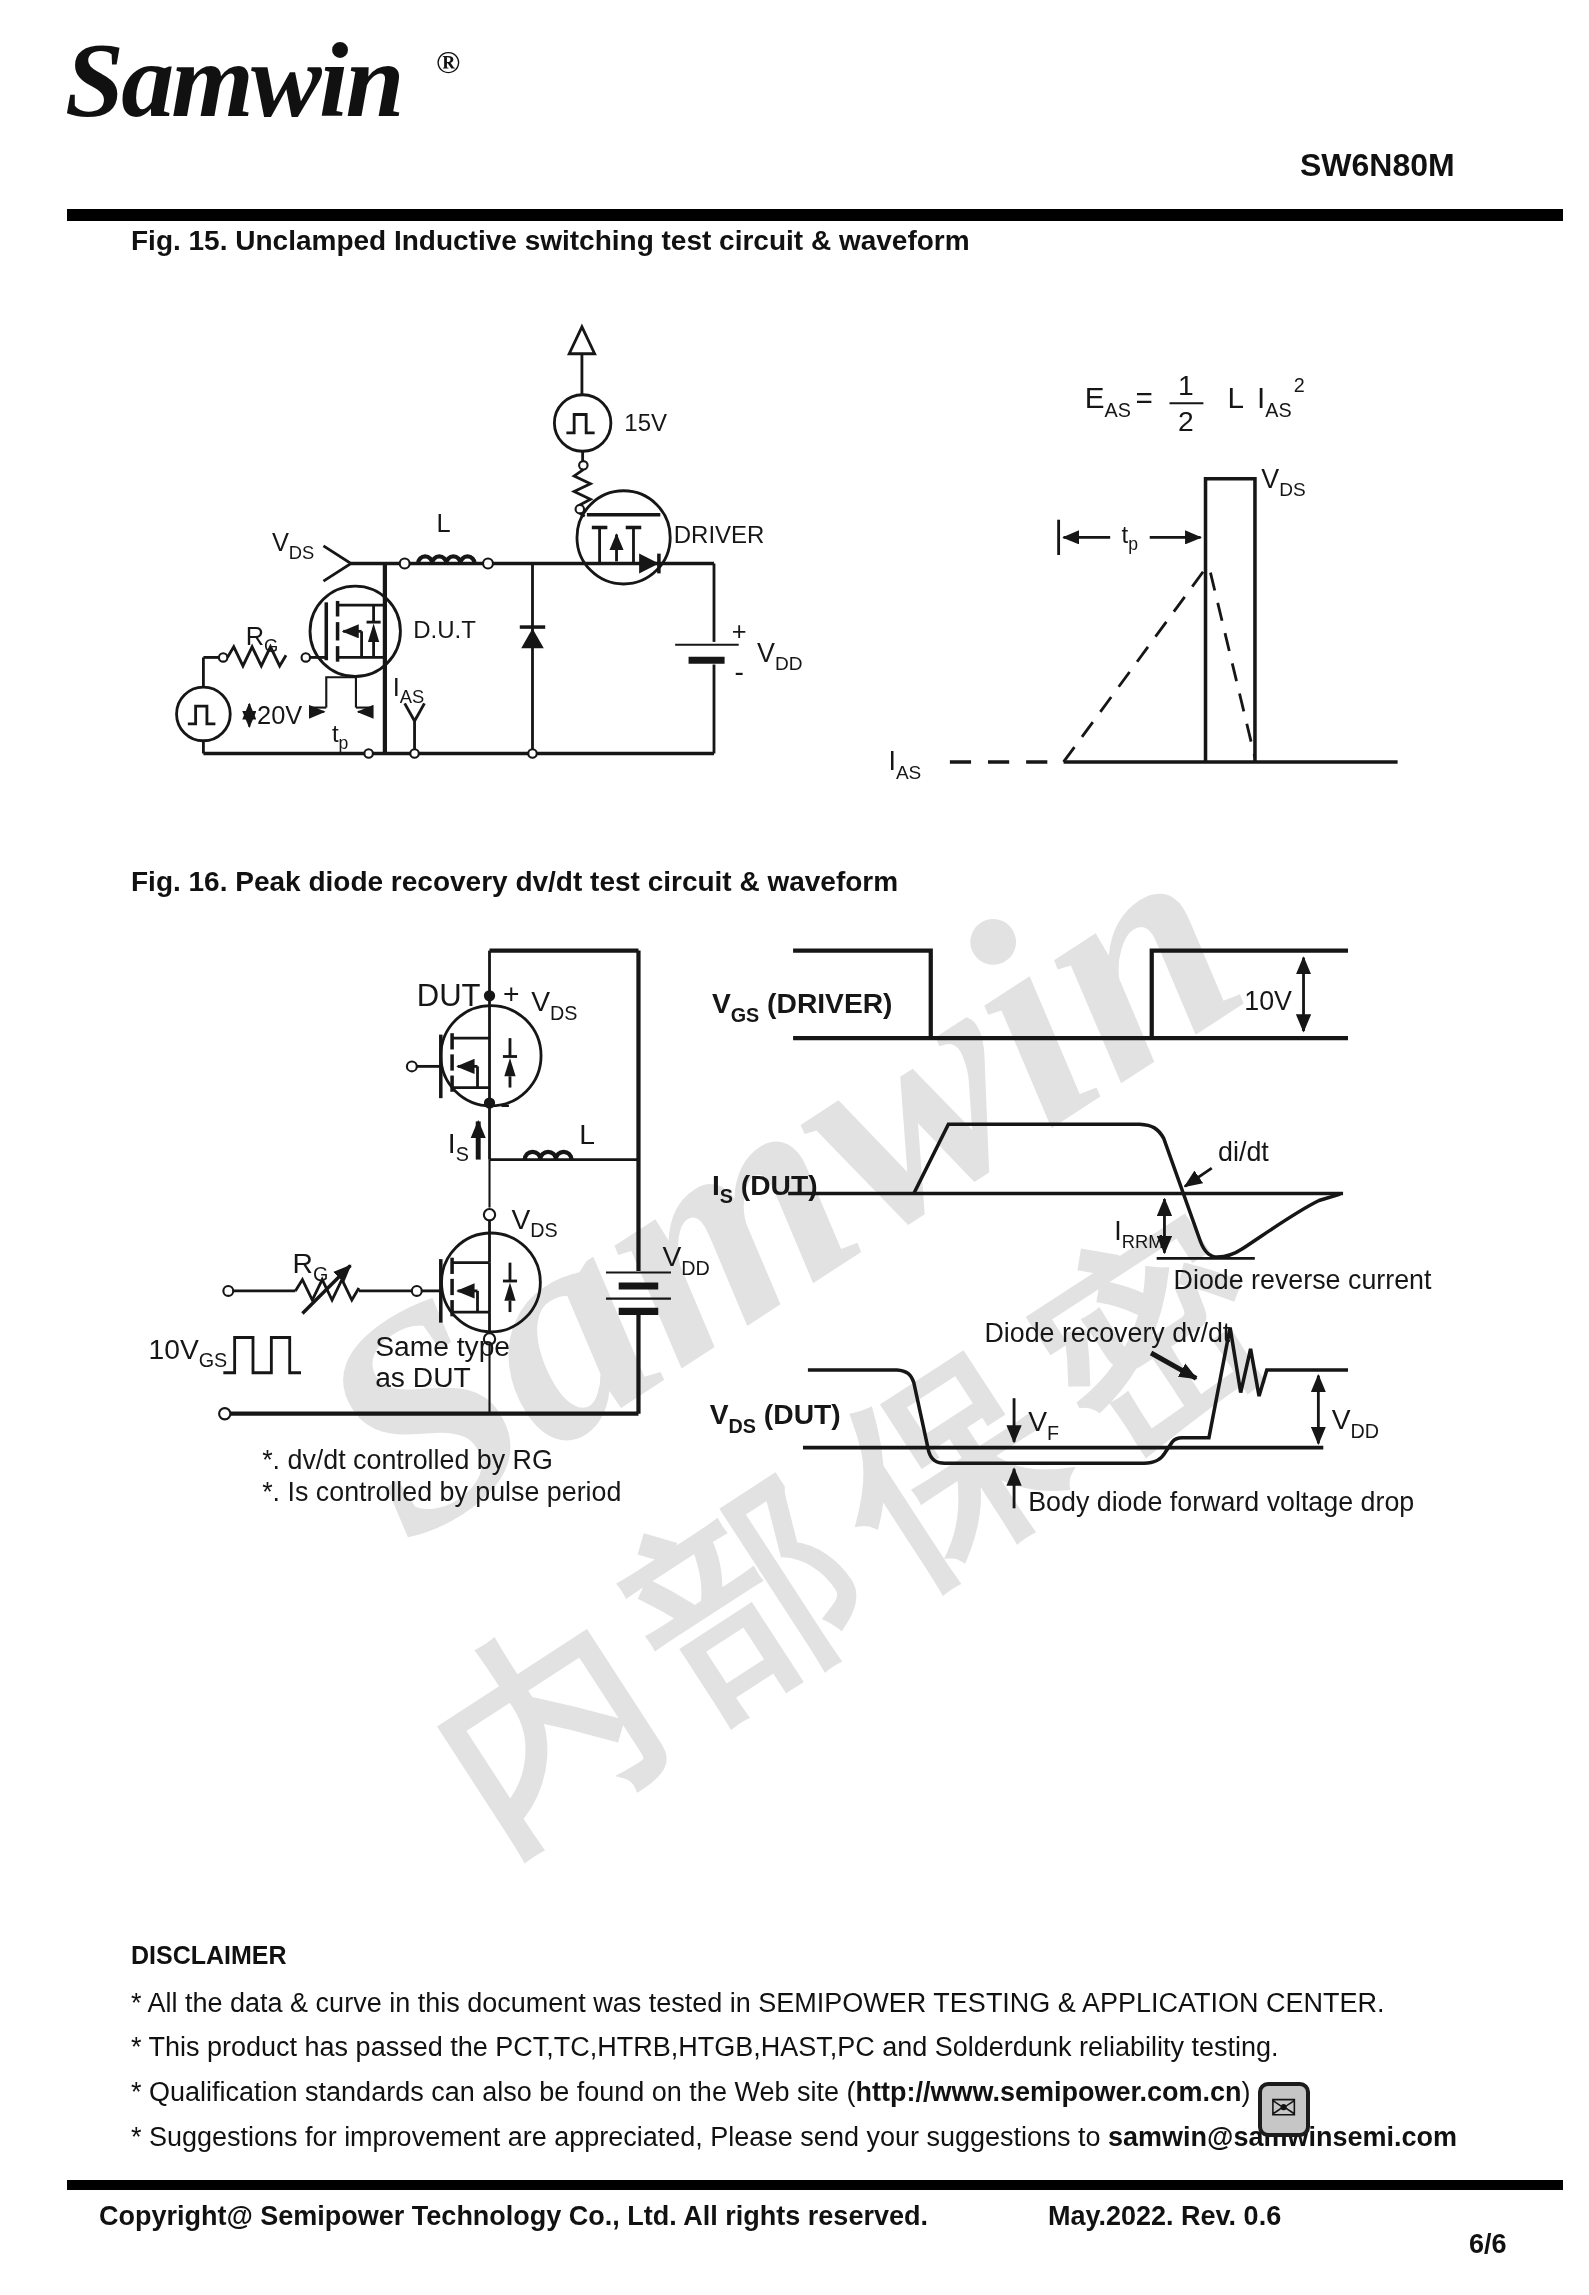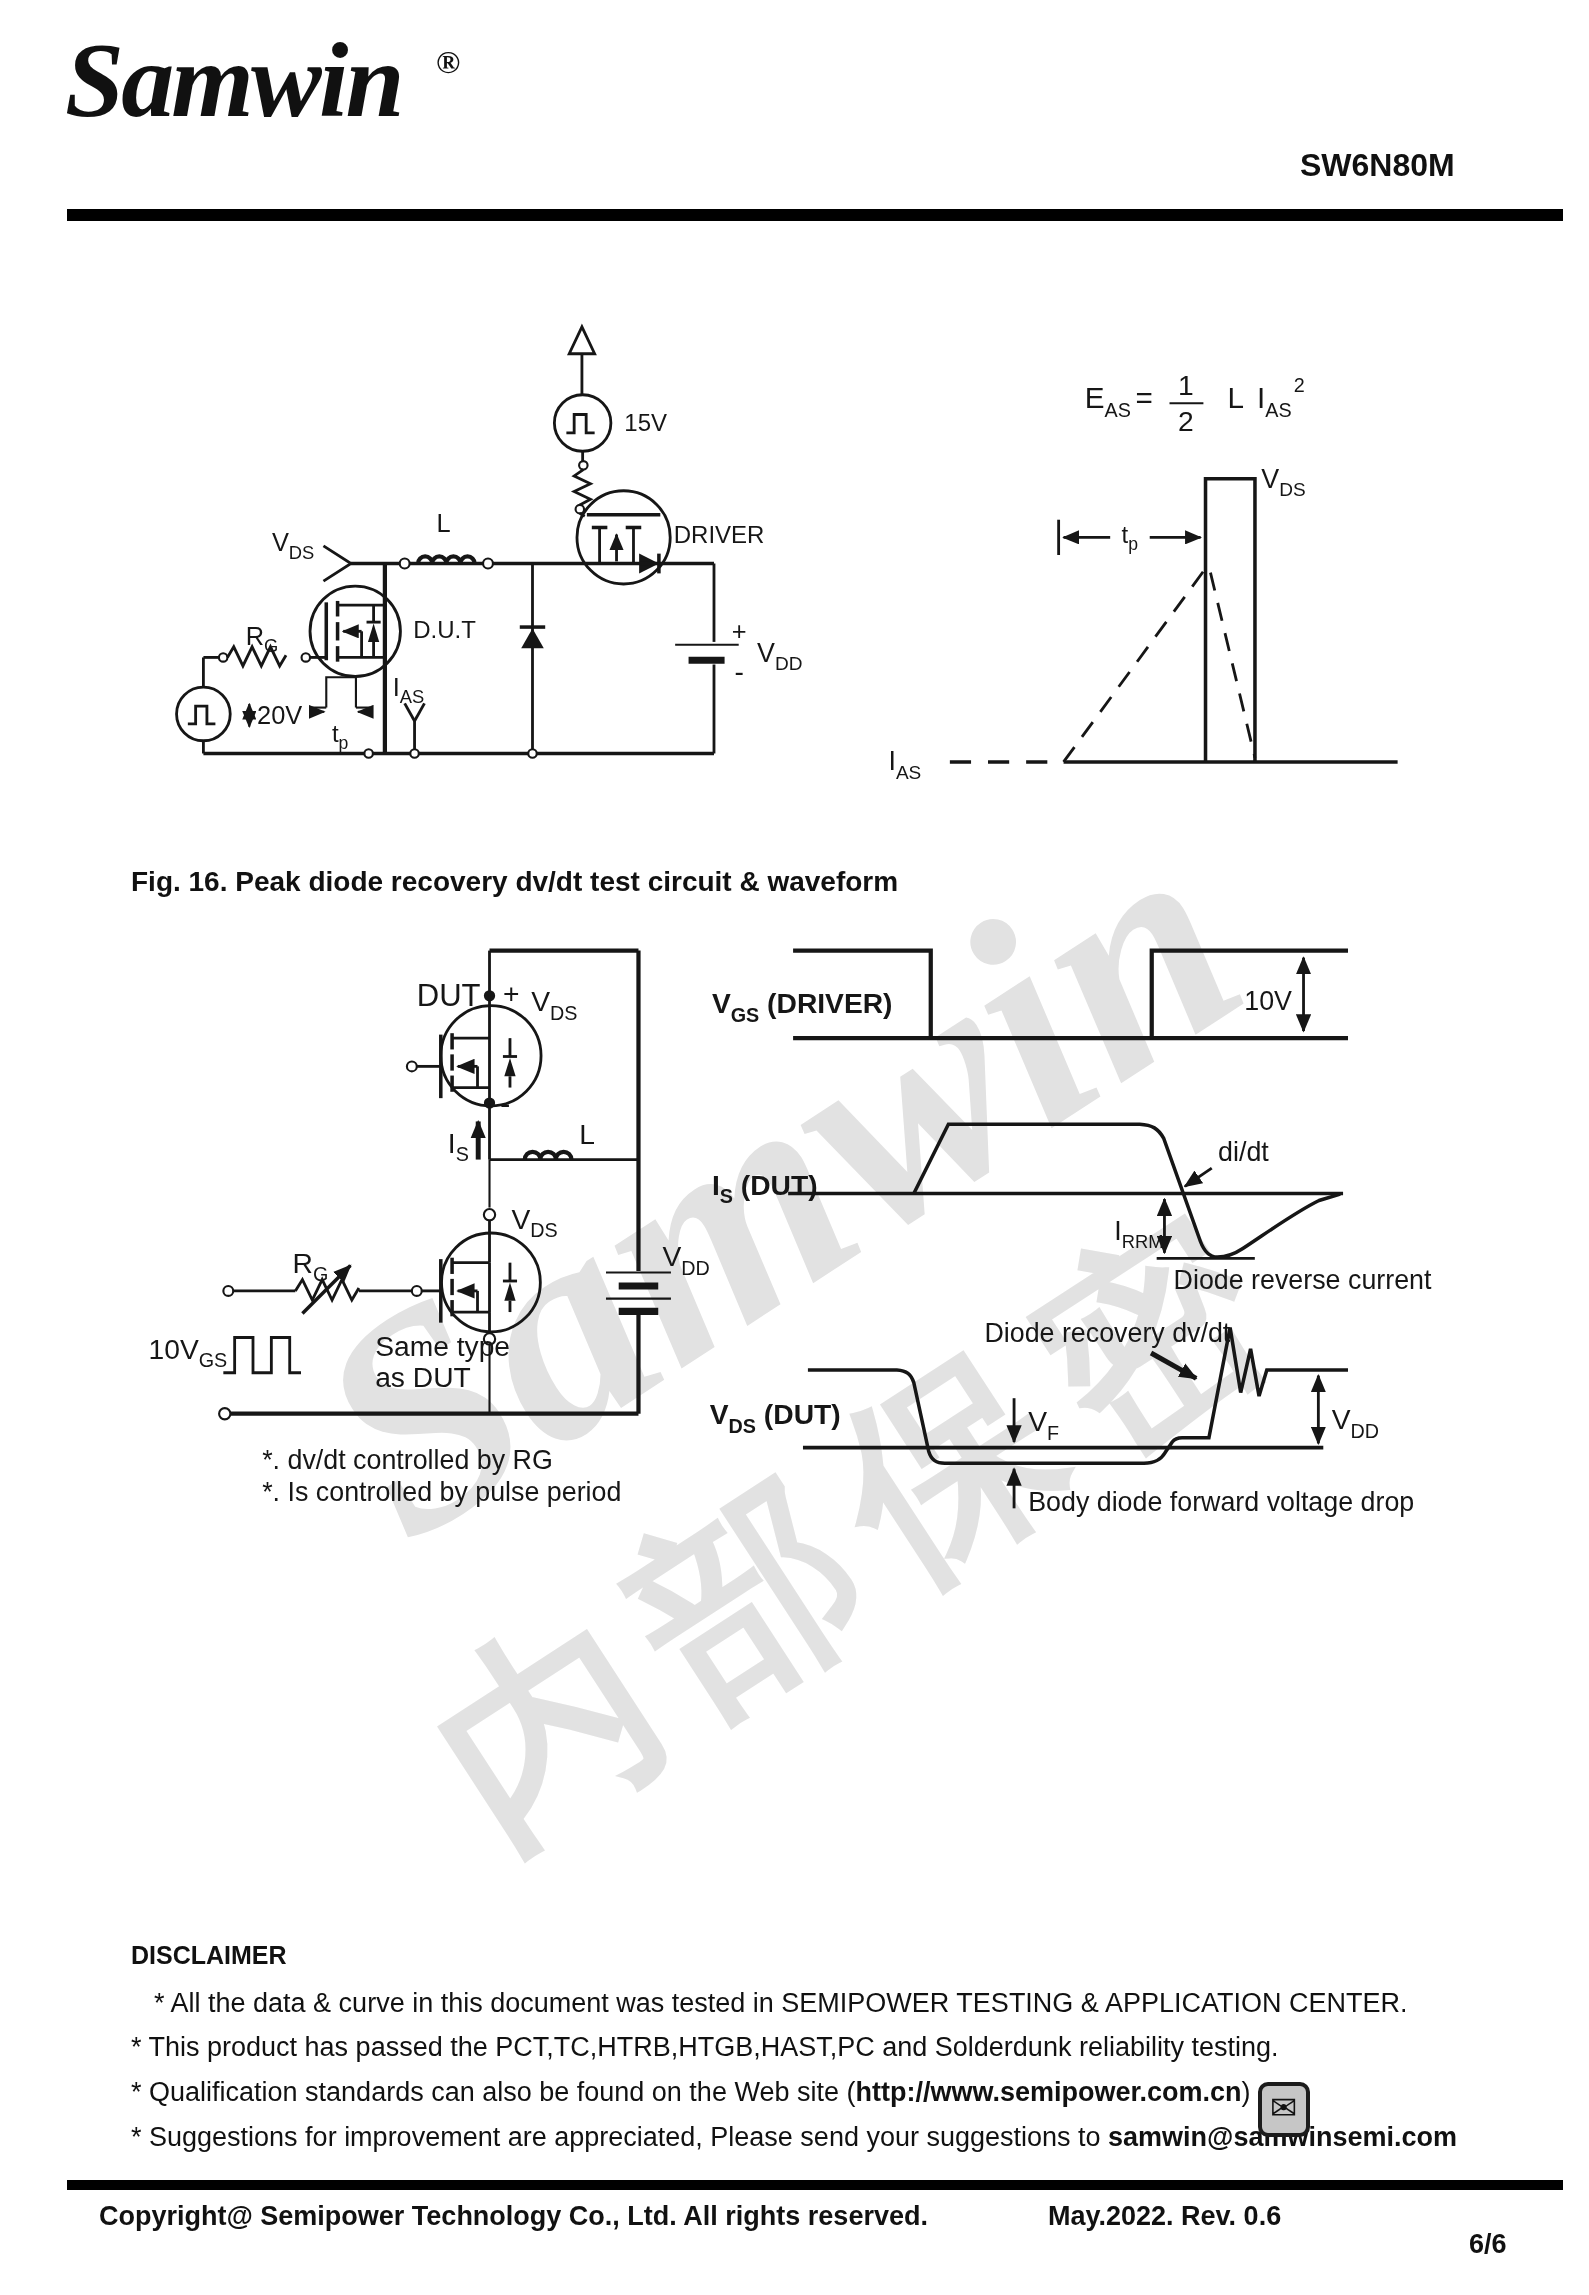--- a/index.html
+++ b/index.html
@@ -50,20 +50,21 @@
 <div id="page">
 
   <div class="abs wm" id="wm1">Samwin</div>
   <div class="abs wm" id="wm2">内部保密</div>
 
   <div class="abs" id="logo">Samwin</div>
   <div class="abs" id="logo-reg">®</div>
   <div class="abs" id="part-number">SW6N80M</div>
   <div class="abs hrule" style="top:209px;height:12px;"></div>
 
+  <div class="abs fig-title" style="top:225px;">Fig. 15. Unclamped Inductive switching test circuit &amp; waveform</div>
   <div class="abs fig-title" style="top:866px;">Fig. 16. Peak diode recovery dv/dt test circuit &amp; waveform</div>
 
   <svg style="top:283px;" width="1589" height="537" viewBox="0 0 2250 760">
     <defs>
       <marker id="m1e" viewBox="0 0 12 10" refX="11" refY="5" markerWidth="24" markerHeight="20" markerUnits="userSpaceOnUse" orient="auto">
           <path d="M0,0 L12,5 L0,10 z" fill="#161616"></path>
         </marker>
       <marker id="m1s" viewBox="0 0 12 10" refX="1" refY="5" markerWidth="24" markerHeight="20" markerUnits="userSpaceOnUse" orient="auto">
           <path d="M12,0 L0,5 L12,10 z" fill="#161616"></path>
         </marker>
@@ -398,21 +399,21 @@
     <text x="1456" y="747">
       <tspan class="s40">V</tspan><tspan dy="12" class="s28">F</tspan>
     </text>
     <text x="1886" y="744">
       <tspan class="s40">V</tspan><tspan dy="12" class="s28">DD</tspan>
     </text>
     <text x="1456" y="860" class="s38">Body diode forward voltage drop</text>
   </svg>
 
   <div class="abs" id="disc-head" style="top:1941px;">DISCLAIMER</div>
-  <div class="abs disc-line" style="top:1988px;margin-left:23px;">* All the data &amp; curve in this document was tested in SEMIPOWER TESTING &amp; APPLICATION CENTER.</div>
+  <div class="abs disc-line" style="top:1988px;">* All the data &amp; curve in this document was tested in SEMIPOWER TESTING &amp; APPLICATION CENTER.</div>
   <div class="abs disc-line" style="top:2032px;">* This product has passed the PCT,TC,HTRB,HTGB,HAST,PC and Solderdunk reliability testing.</div>
   <div class="abs disc-line" style="top:2122px;">
     <span>* Suggestions for improvement are appreciated, Please send your suggestions to </span><span class="b">samwin@samwinsemi.com</span>
   </div>
   <div class="abs disc-line" style="top:2077px;">
     <span>* Qualification standards can also be found on the Web site (</span><span class="b">http://www.semipower.com.cn</span><span>)</span><span class="mail-icon">✉</span>
   </div>
 
   <div class="abs hrule" style="top:2180px;height:10px;"></div>
   <div class="abs foot" style="left:99px;top:2201px;text-align:right;">Copyright@ Semipower Technology Co., Ltd. All rights reserved.</div>

